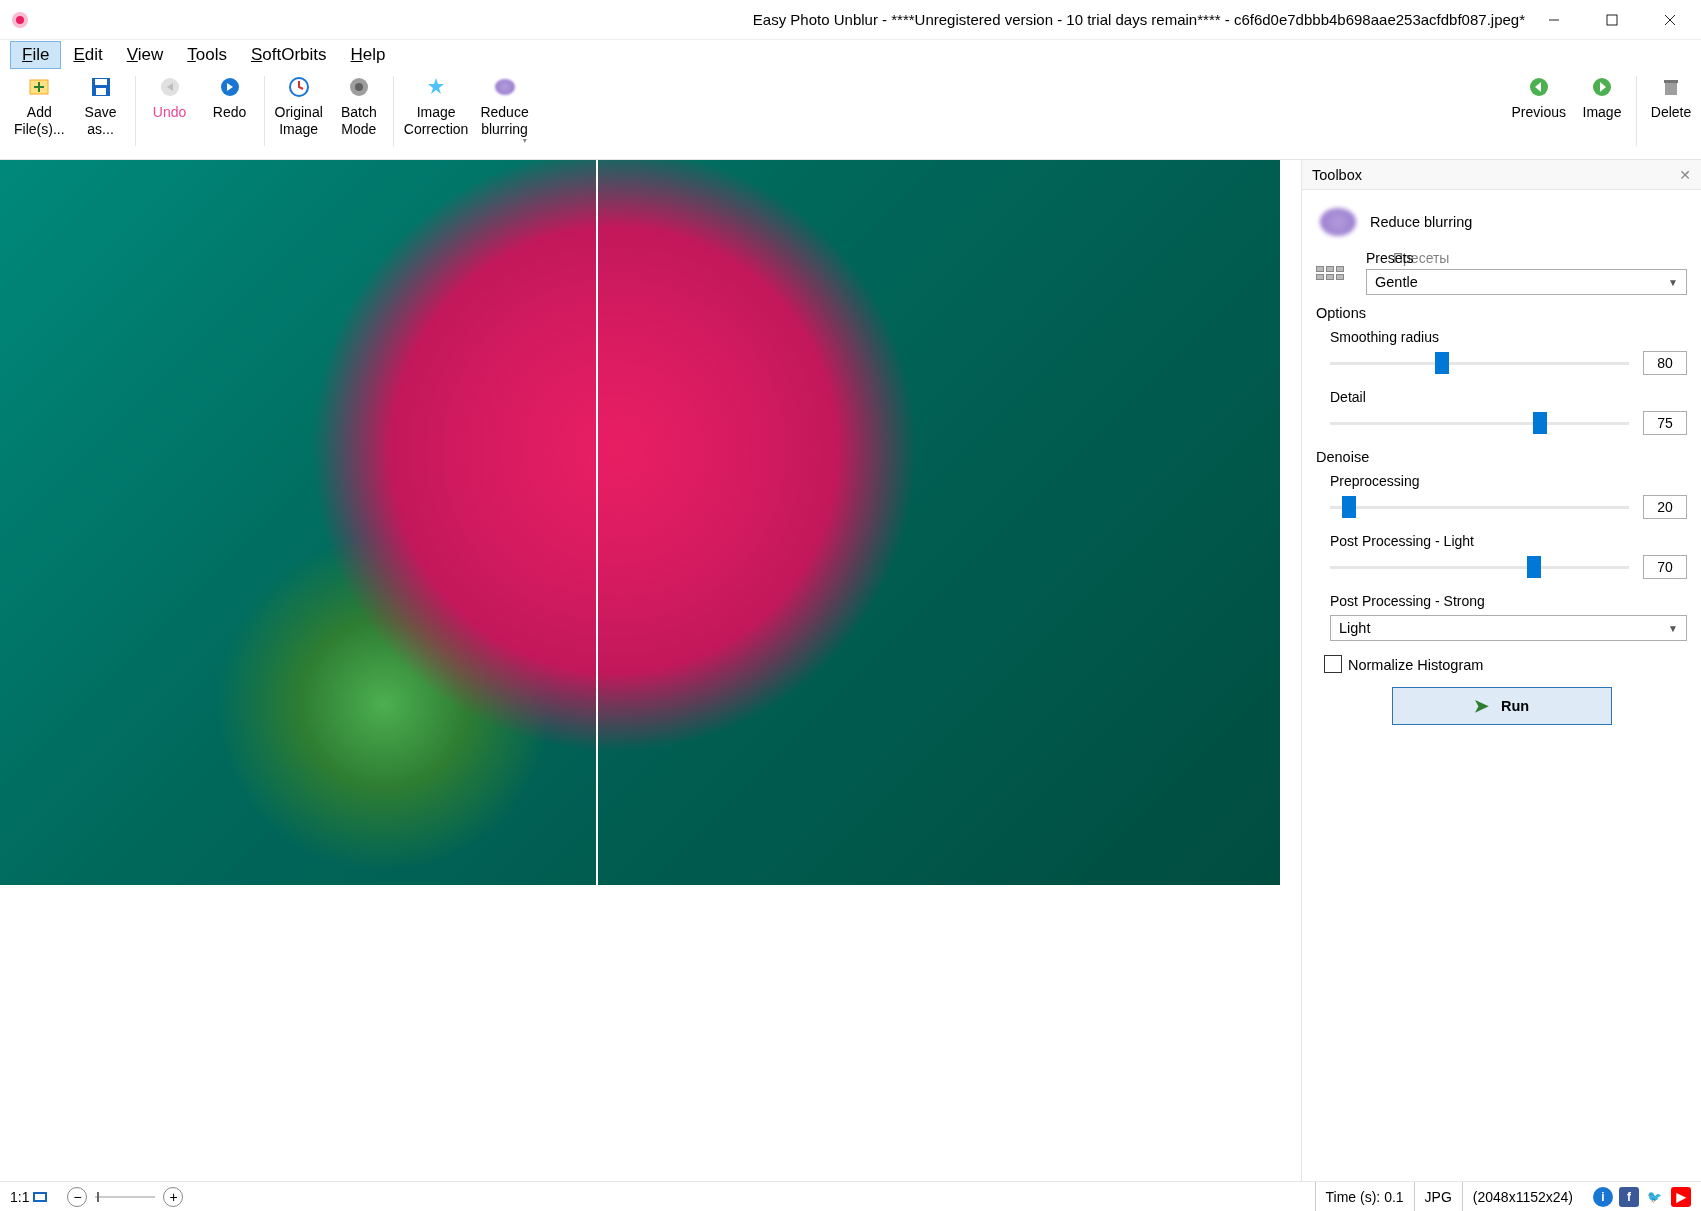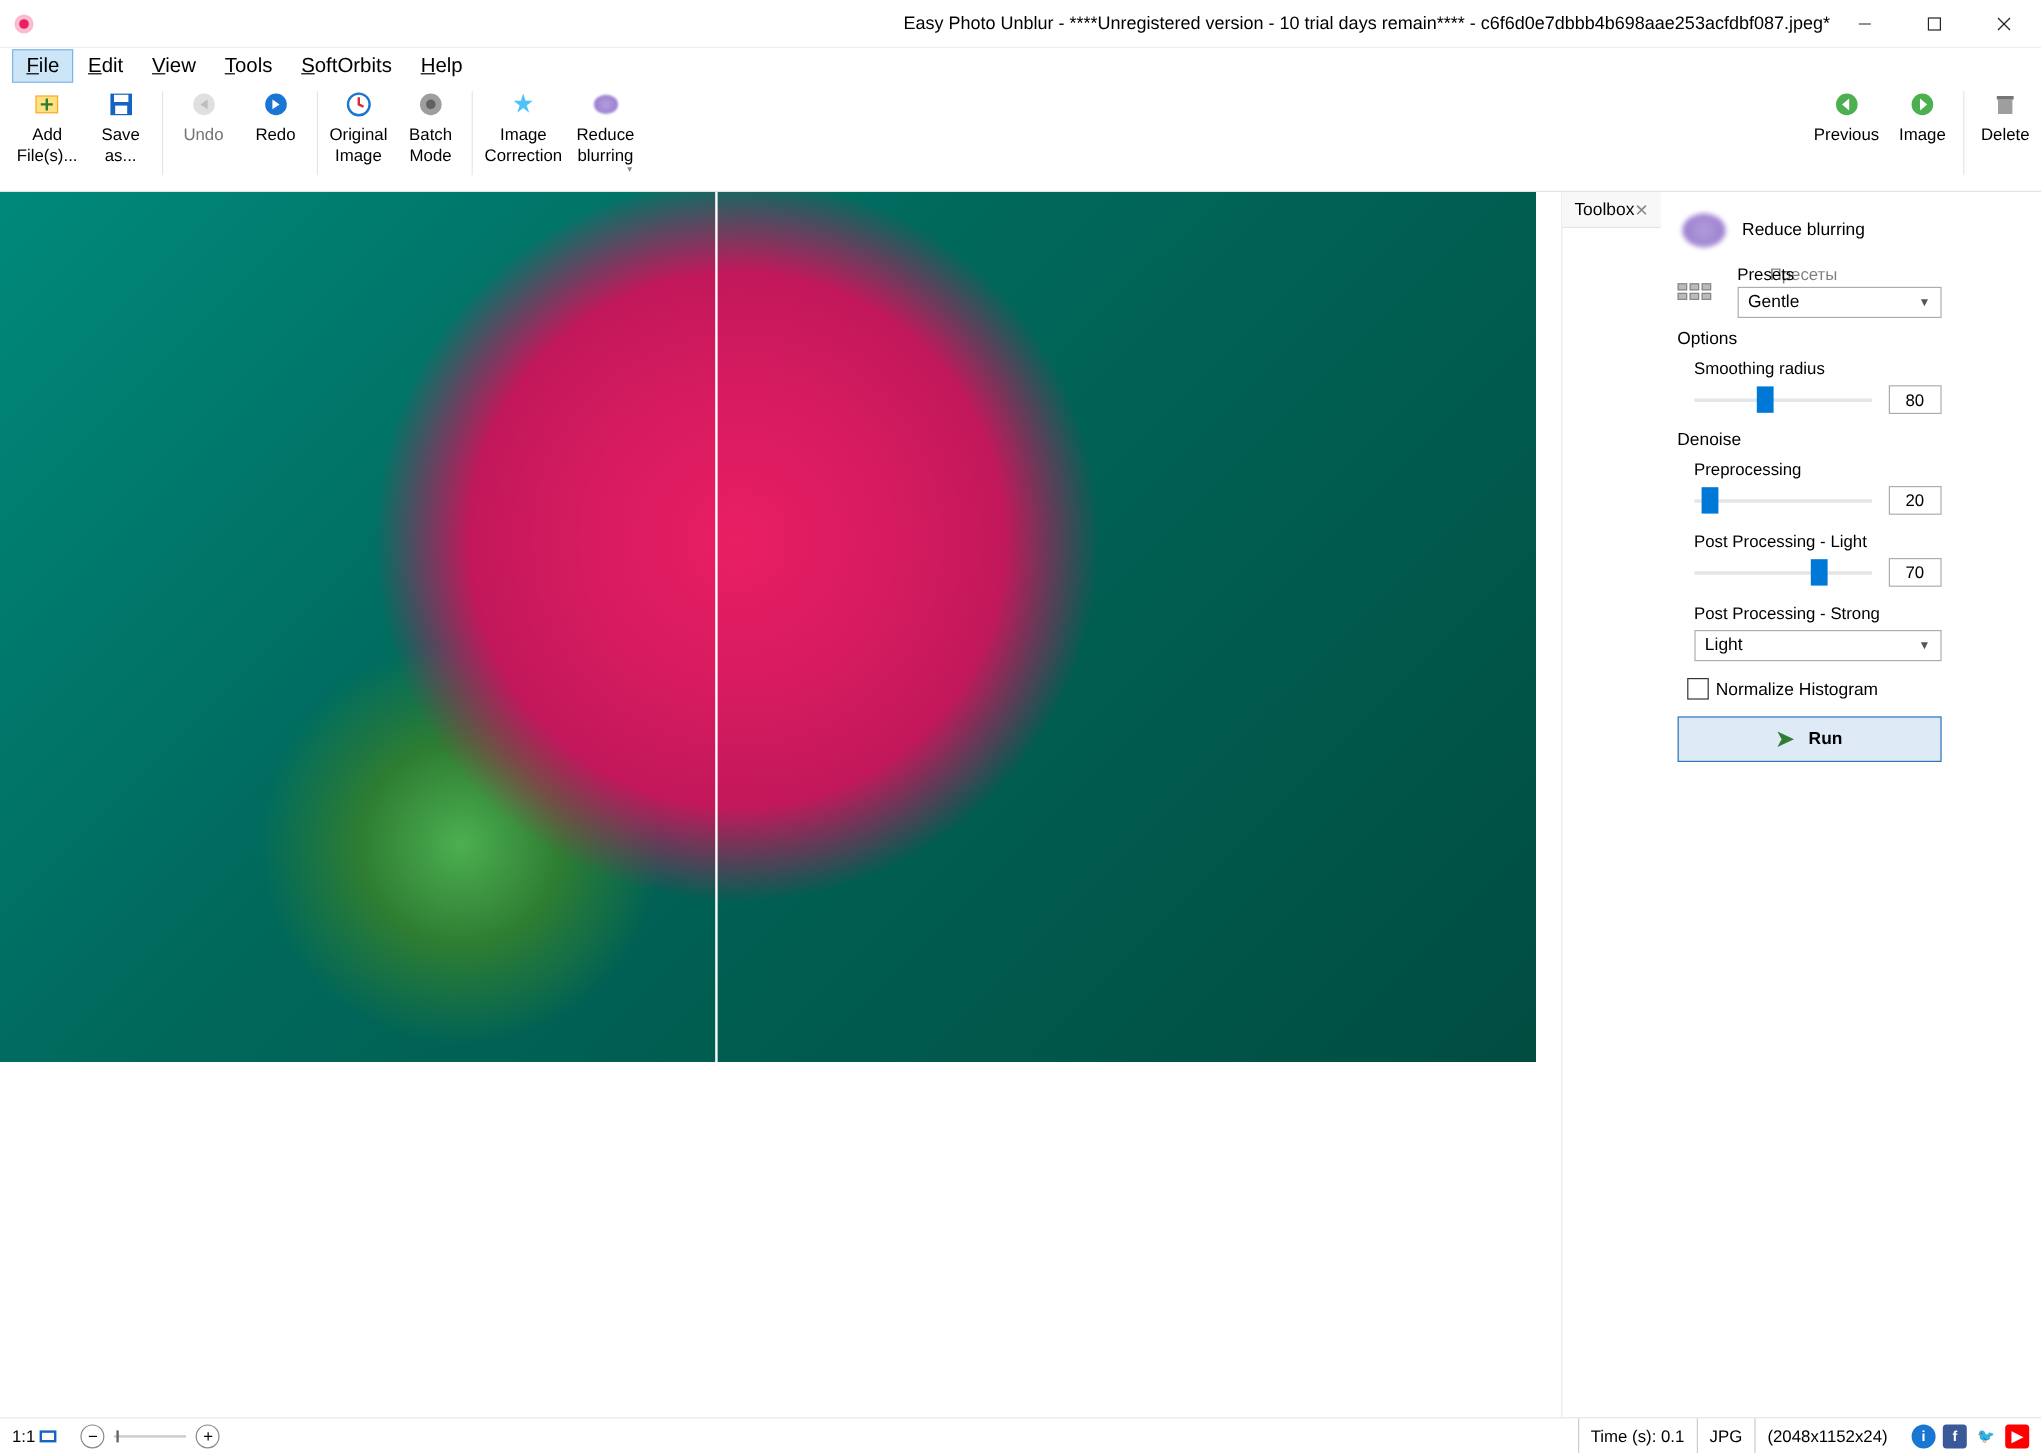--- a/index.html
+++ b/index.html
@@ -16,39 +16,39 @@
 
 .menubar { height:30px; background:#fff; display:flex; align-items:center; padding-left:10px; gap:0; }
 .menu-item { padding:4px 12px; font-size:17px; color:#000; }
 .menu-item u { text-decoration:underline; }
 .menu-item.active { border:1px solid #7eb4ea; background:#cde6f7; padding:3px 11px; }
 
 
 .toolbar { height:90px; background:#fff; display:flex; align-items:flex-start; padding:2px 0 0 8px; border-bottom:1px solid #e5e5e5;}
 .tool-btn { min-width:60px; text-align:center; padding:2px 6px 4px 6px; display:flex; flex-direction:column; align-items:center; gap:2px; font-size:14px; line-height:1.2; }
 .tool-btn .ico { width:26px; height:26px; display:flex; align-items:center; justify-content:center; margin-bottom:2px;}
-.tool-btn.disabled { color:#737373; }
+.tool-btn.disabled { color:#ec4899; }
 .tool-sep { width:1px; height:70px; background:#e5e5e5; margin:4px 4px;}
 .tool-btn .lbl { white-space:pre-line; }
 .toolbar-spacer { flex:1; }
 .dd-arrow { font-size:8px; color:#888; align-self:flex-end; margin-top:-4px; margin-right:2px;}
 
 
 .main { flex:1; display:flex; min-height:0; }
 .canvas-area { flex:1; background:#fff; position:relative; overflow:hidden;}
 .image-preview { position:absolute; left:0; top:0; width:1282px; height:725px; background:
   radial-gradient(circle at 48% 40%, #e91e63 0%, #d81b60 15%, #c2185b 28%, transparent 38%),
   radial-gradient(circle at 30% 75%, #4caf50 0%, #2e7d32 8%, transparent 16%),
   linear-gradient(135deg,#00897b 0%, #00695c 40%, #004d40 100%);
   border-right:2px solid #fff;
 }
 .image-divider { position:absolute; left:596px; top:0; width:2px; height:725px; background:#fff;}
 
 
-.toolbox { width:400px; background:#fff; border-left:1px solid #e5e5e5; display:flex; flex-direction:row; font-size:14.5px; color:#000;}
+.toolbox { width:400px; background:#fff; border-left:1px solid #e5e5e5; display:flex; flex-direction:column; font-size:14.5px; color:#000;}
 .toolbox-header { height:30px; display:flex; align-items:center; padding:0 10px; border-bottom:1px solid #e5e5e5; background:#f8f8f8;}
 .toolbox-header .x { margin-left:auto; color:#888; font-size:14px;}
 .toolbox-body { padding:8px 14px; overflow:auto;}
 .tb-title-row { display:flex; align-items:center; gap:14px; margin:10px 0 14px 4px;}
 .tb-title-row .blob { width:36px; height:28px; border-radius:50%; background:radial-gradient(circle,#b39ddb,#9575cd); filter:blur(2px);}
 .preset-row { display:flex; align-items:center; gap:14px; margin-bottom:10px;}
 .preset-ico { width:36px; height:36px; display:flex; flex-wrap:wrap; gap:2px; align-content:center;}
 .preset-ico span{ width:8px; height:6px; background:#bbb; border:1px solid #888;}
 .preset-col { flex:1;}
 .preset-lbl-row { font-size:14px; margin-bottom:3px; position:relative;}
@@ -273,20 +273,30 @@
         <div class="opt-lbl">Smoothing radius</div>
         <div class="slider-row">
           <div class="slider">
               <div class="track"></div>
               <div class="thumb" style="left:35%;"></div>
             </div>
           <div class="val-box">80</div>
         </div>
       </div>
 
+      <div class="opt-row">
+        <div class="opt-lbl">Detail</div>
+        <div class="slider-row">
+          <div class="slider">
+              <div class="track"></div>
+              <div class="thumb" style="left:68%;"></div>
+            </div>
+          <div class="val-box">75</div>
+        </div>
+      </div>
 
       <div class="section-hdr">Denoise</div>
 
       <div class="opt-row">
         <div class="opt-lbl">Preprocessing</div>
         <div class="slider-row">
           <div class="slider">
               <div class="track"></div>
               <div class="thumb" style="left:4%;"></div>
             </div>

